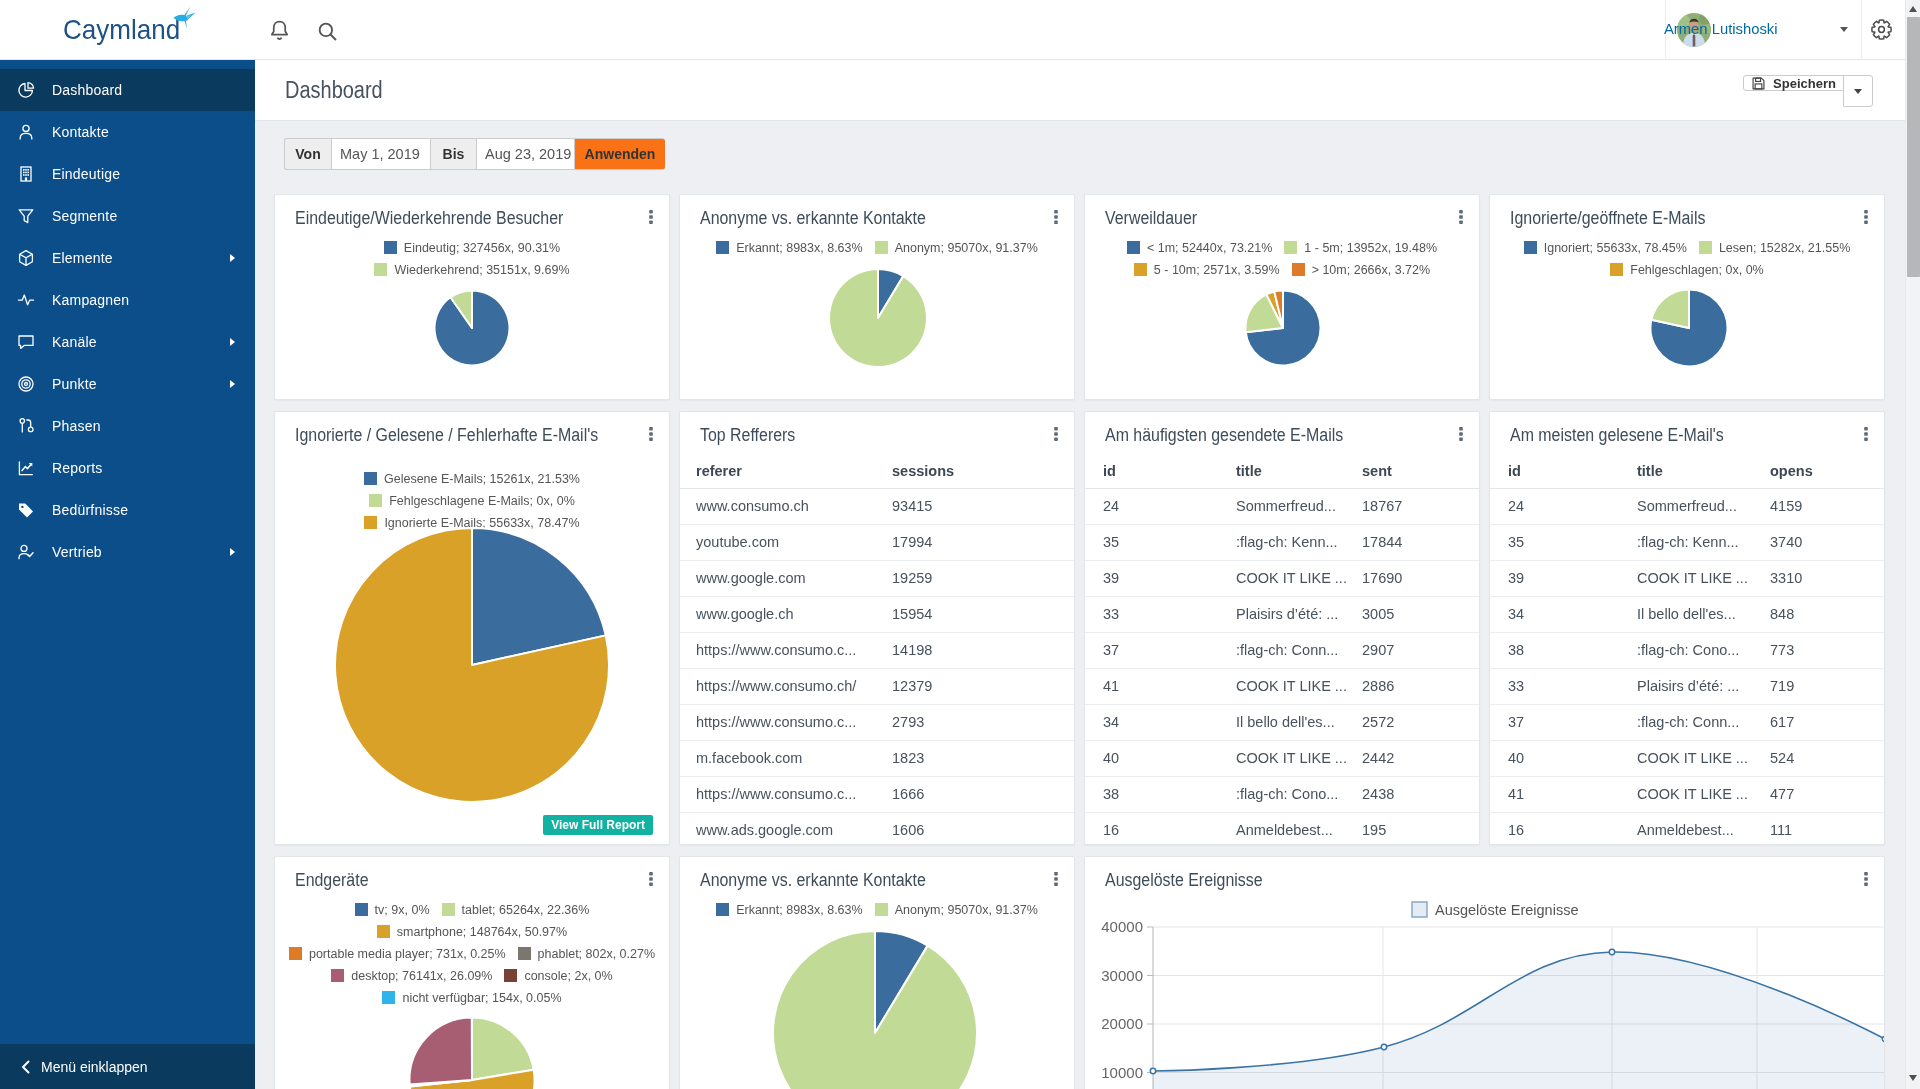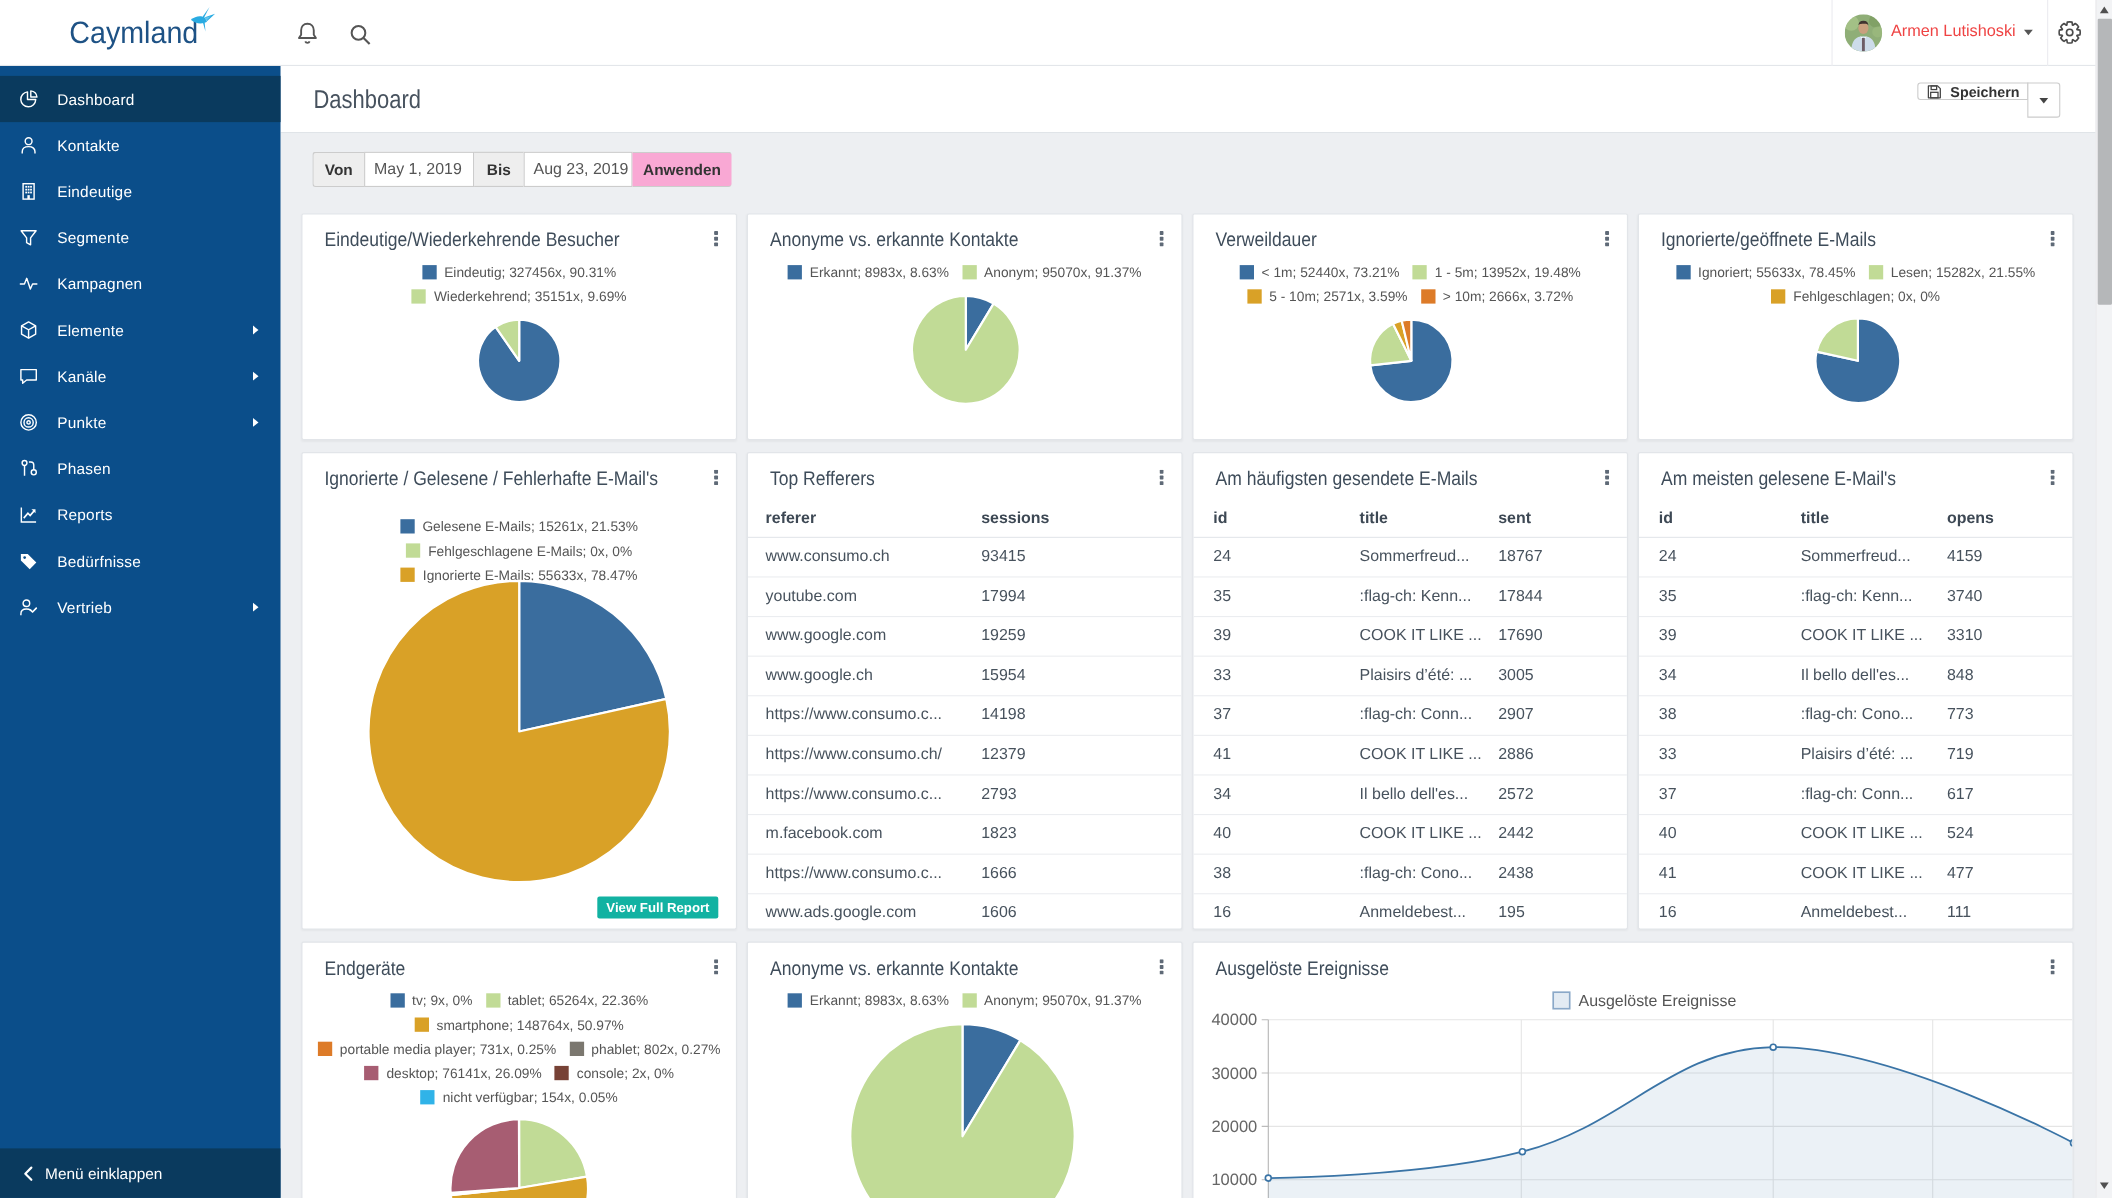--- a/index.html
+++ b/index.html
@@ -70,21 +70,21 @@
         <circle cx="6" cy="8" r="7" fill="#a8c489" opacity="0.8"></circle>
         <circle cx="28" cy="6" r="6" fill="#7d9d62" opacity="0.8"></circle>
         <circle cx="30" cy="16" r="5" fill="#9cba7f" opacity="0.7"></circle>
         <path d="M6,34 C6,24 10,20 17,20 C24,20 28,24 28,34 Z" fill="#cddcea"></path>
         <path d="M14,20 L17,24 L20,20 L17,21.5 Z" fill="#fff"></path>
         <rect x="15.7" y="21.5" width="2.6" height="12" fill="#6d5d66"></rect>
         <ellipse cx="17" cy="12.5" rx="4.6" ry="5.4" fill="#c9a07e"></ellipse>
         <path d="M12.4,10.5 C12.4,7.5 14,5.8 17,5.8 C20,5.8 21.6,7.5 21.6,10.5 C21.6,9.4 20.5,8.6 17,8.6 C13.5,8.6 12.4,9.4 12.4,10.5 Z" fill="#3f3430"></path>
       </g>
     </svg>
-<span style="position:absolute;left:1719px;top:21px;font-size:14.8px;color:#ef4444">Armen Lutishoski</span>
+<span style="position:absolute;left:1664px;top:21px;font-size:14.8px;color:#0369a1">Armen Lutishoski</span>
 <span style="position:absolute;left:1840px;top:27px;width:0;height:0;border-top:5px solid #555;border-left:4.5px solid transparent;border-right:4.5px solid transparent"></span>
 <svg width="21" height="21" viewBox="0 0 21 21" style="position:absolute;left:1871px;top:19px">
       <path d="M8.34,1.15 A9.6,9.6 0 0 1 12.66,1.15 L13.08,3.78 A7.2,7.2 0 0 1 13.43,3.92 L15.59,2.36 A9.6,9.6 0 0 1 18.64,5.41 L17.08,7.57 A7.2,7.2 0 0 1 17.22,7.92 L19.85,8.34 A9.6,9.6 0 0 1 19.85,12.66 L17.22,13.08 A7.2,7.2 0 0 1 17.08,13.43 L18.64,15.59 A9.6,9.6 0 0 1 15.59,18.64 L13.43,17.08 A7.2,7.2 0 0 1 13.08,17.22 L12.66,19.85 A9.6,9.6 0 0 1 8.34,19.85 L7.92,17.22 A7.2,7.2 0 0 1 7.57,17.08 L5.41,18.64 A9.6,9.6 0 0 1 2.36,15.59 L3.92,13.43 A7.2,7.2 0 0 1 3.78,13.08 L1.15,12.66 A9.6,9.6 0 0 1 1.15,8.34 L3.78,7.92 A7.2,7.2 0 0 1 3.92,7.57 L2.36,5.41 A9.6,9.6 0 0 1 5.41,2.36 L7.57,3.92 A7.2,7.2 0 0 1 7.92,3.78 Z" fill="none" stroke="#4a4a4a" stroke-width="1.5" stroke-linejoin="round"></path>
       <circle cx="10.5" cy="10.5" r="2.9" fill="none" stroke="#4a4a4a" stroke-width="1.5"></circle>
     </svg>
 </div>
 <div class="sidebar">
     <div style="padding-top:9px">
 <div class="sbitem active">
         <svg width="20" height="20" viewBox="0 0 20 20">
@@ -119,31 +119,31 @@
         <span class="sblabel">Eindeutige</span>
       </div>
 <div class="sbitem">
         <svg width="20" height="20" viewBox="0 0 20 20">
           <path d="M3.2,3.8 H16.8 L11.8,10.2 V16.6 L8.2,14.6 V10.2 Z" fill="none" stroke="#fff" stroke-width="1.3" stroke-linejoin="round"></path>
         </svg>
         <span class="sblabel">Segmente</span>
       </div>
 <div class="sbitem">
         <svg width="20" height="20" viewBox="0 0 20 20">
-          <path d="M2.5,10.2 H6.2 L8.3,5 L11.6,14.8 L13.6,10.2 H17.5" fill="none" stroke="#fff" stroke-width="1.3" stroke-linejoin="round" stroke-linecap="round"></path>
-        </svg>
-        <span class="sblabel">Kampagnen</span>
-      </div>
-<div class="sbitem">
-        <svg width="20" height="20" viewBox="0 0 20 20">
           <path d="M10,2.6 L16.4,6.2 V13.8 L10,17.4 L3.6,13.8 V6.2 Z" fill="none" stroke="#fff" stroke-width="1.3" stroke-linejoin="round"></path>
           <path d="M3.6,6.2 L10,9.8 L16.4,6.2 M10,9.8 V17.4" fill="none" stroke="#fff" stroke-width="1.3"></path>
         </svg>
         <span class="sblabel">Elemente</span>
         <span class="sbarrow"></span>
+      </div>
+<div class="sbitem">
+        <svg width="20" height="20" viewBox="0 0 20 20">
+          <path d="M2.5,10.2 H6.2 L8.3,5 L11.6,14.8 L13.6,10.2 H17.5" fill="none" stroke="#fff" stroke-width="1.3" stroke-linejoin="round" stroke-linecap="round"></path>
+        </svg>
+        <span class="sblabel">Kampagnen</span>
       </div>
 <div class="sbitem">
         <svg width="20" height="20" viewBox="0 0 20 20">
           <path d="M3,4 H17 V13.4 H8.2 L4.6,16.4 V13.4 H3 Z" fill="none" stroke="#fff" stroke-width="1.3" stroke-linejoin="round"></path>
         </svg>
         <span class="sblabel">Kanäle</span>
         <span class="sbarrow"></span>
       </div>
 <div class="sbitem">
         <svg width="20" height="20" viewBox="0 0 20 20">
@@ -204,21 +204,21 @@
       </svg>Speichern</div>
 <div class="btn" style="left:1588px;top:15px;width:30px;height:32px;border-radius:0 3px 3px 0">
       <span style="width:0;height:0;border-top:5px solid #444;border-left:4.5px solid transparent;border-right:4.5px solid transparent"></span>
     </div>
 </div>
 <div class="filters">
     <div class="fl lab" style="width:47px;border-radius:3px 0 0 3px">Von</div>
     <div class="fl inp" style="width:100px">May 1, 2019</div>
     <div class="fl lab" style="width:45px;border-left:none">Bis</div>
     <div class="fl inp" style="width:99px">Aug 23, 2019</div>
-    <div class="fl lab" style="width:90px;background:#f9a8d4;border-left:none;border-radius:0 3px 3px 0">Anwenden</div>
+    <div class="fl lab" style="width:90px;background:#f97316;border-left:none;border-radius:0 3px 3px 0">Anwenden</div>
   </div>
 <div class="card" style="left:274px;top:194px;width:396px;height:206px;">
     <div class="chead"><span class="ctitle">Eindeutige/Wiederkehrende Besucher</span><svg class="kebab" width="4" height="14" viewBox="0 0 4 14">
         <rect x="0.2" y="0" width="3.6" height="3.6" rx="0.8" fill="#5f6a77"></rect>
         <rect x="0.2" y="5.2" width="3.6" height="3.6" rx="0.8" fill="#5f6a77"></rect>
         <rect x="0.2" y="10.4" width="3.6" height="3.6" rx="0.8" fill="#5f6a77"></rect>
       </svg></div>
     <div class="legend" style="top:42px">
       <div class="row"><span class="li"><span class="sq" style="background:#3a6d9e"></span><span>Eindeutig; 327456x, 90.31%</span></span></div>
       <div class="row"><span class="li"><span class="sq" style="background:#c1db96"></span><span>Wiederkehrend; 35151x, 9.69%</span></span></div>

